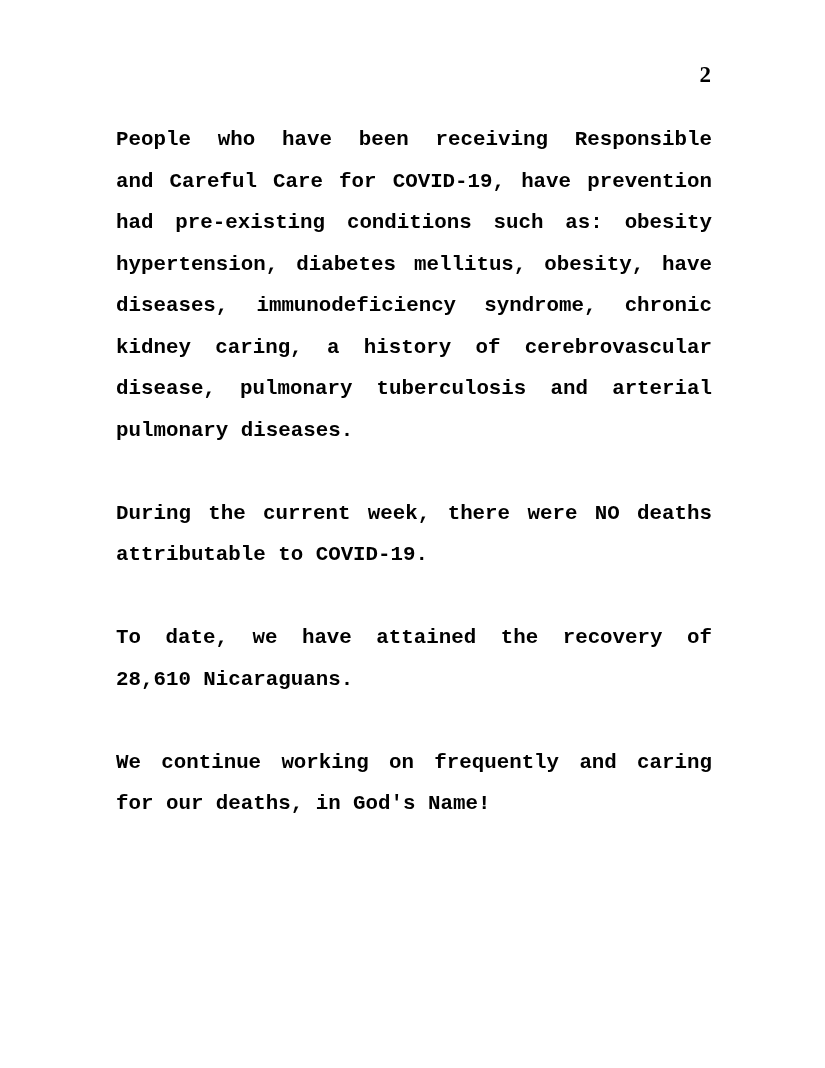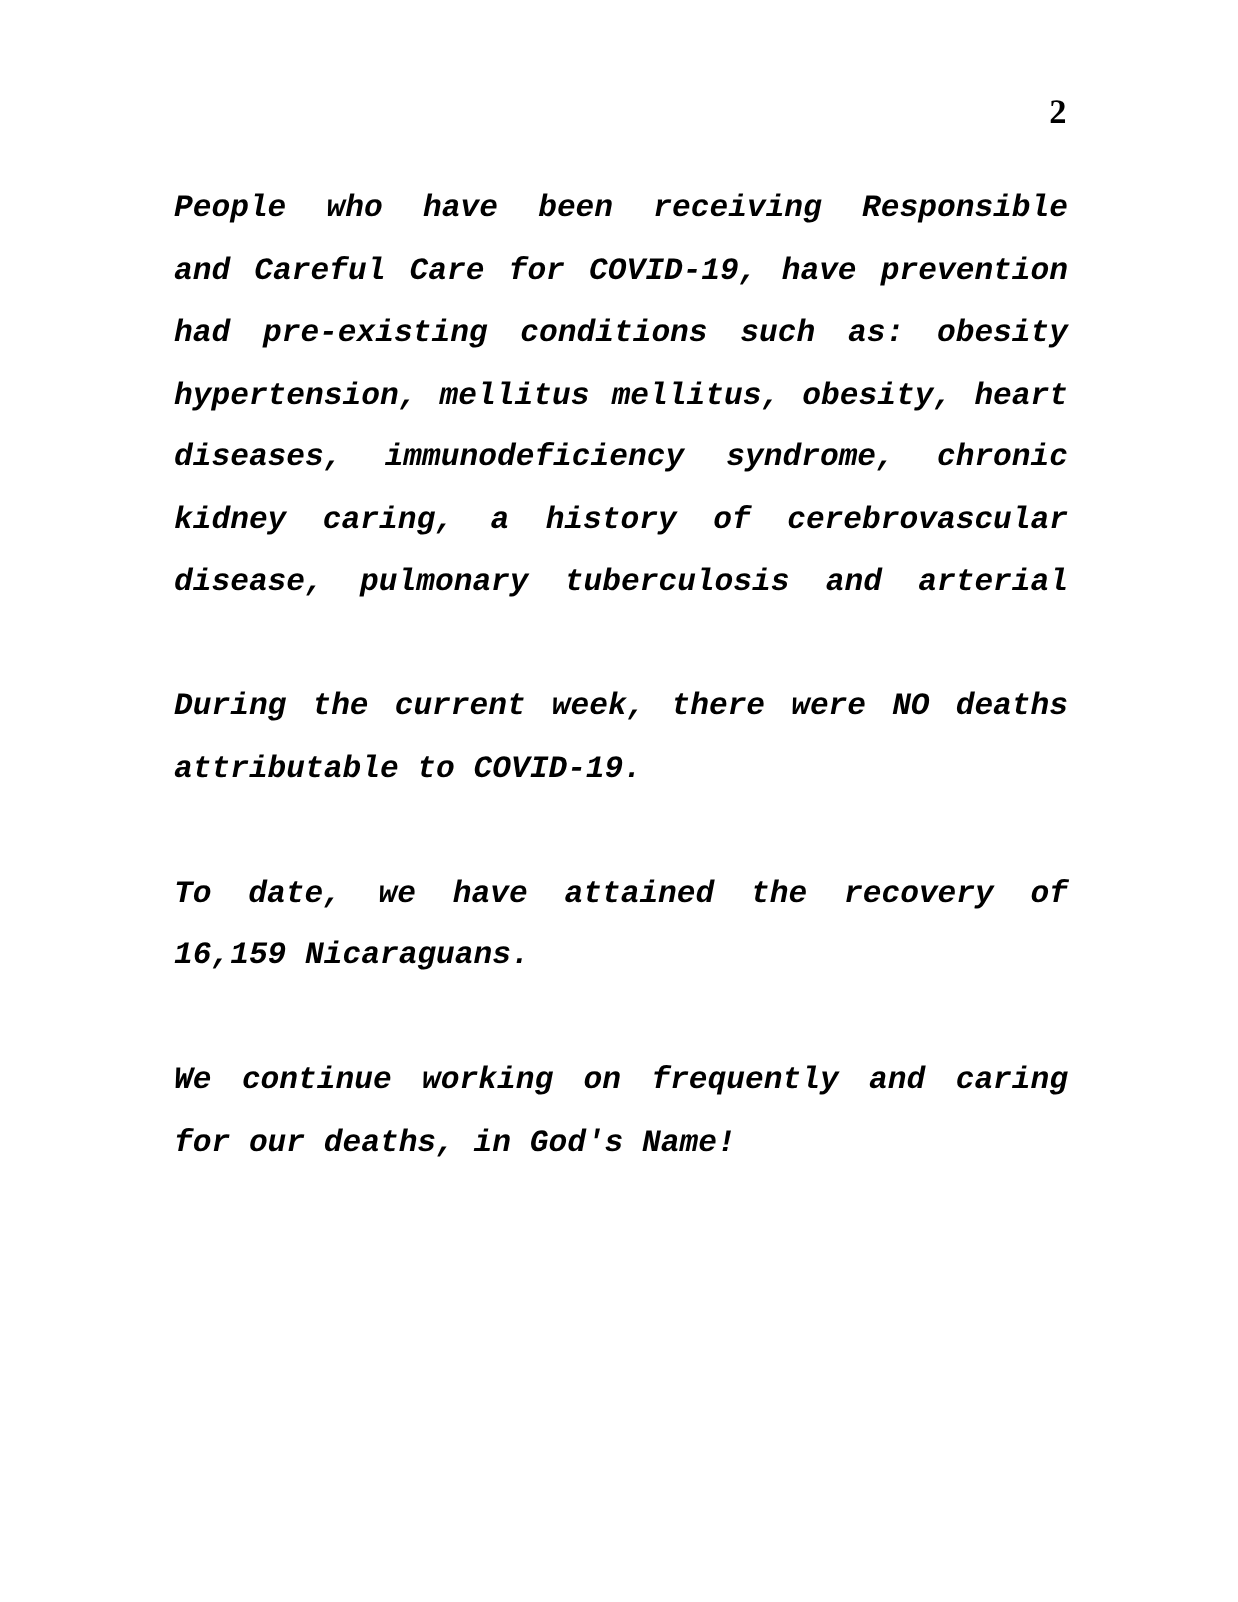--- a/index.html
+++ b/index.html
@@ -36,54 +36,54 @@
     color: #000000;
   }
   .para {
     margin: 0 0 41.5px 0;
   }
   .line {
     display: block;
     white-space: nowrap;
     text-align: justify;
     text-align-last: justify;
-    font-style: italic;
   }
   .line.last {
     text-align: left;
     text-align-last: left;
   }
 </style>
 </head>
 <body>
 
 <div class="page">
 
   <div class="page-number">2</div>
 
   <div class="doc-body">
 
     <p class="para">
       <span class="line">People who have been receiving Responsible</span>
       <span class="line">and Careful Care for COVID-19, have prevention</span>
       <span class="line">had pre-existing conditions such as: obesity</span>
-      <span class="line">hypertension, mellitus mellitus, obesity, heart</span>
+      <span class="line">hypertension, diabetes mellitus, obesity, have</span>
       <span class="line">diseases, immunodeficiency syndrome, chronic</span>
       <span class="line">kidney caring, a history of cerebrovascular</span>
       <span class="line">disease, pulmonary tuberculosis and arterial</span>
+      <span class="line last">pulmonary diseases.</span>
     </p>
 
     <p class="para">
       <span class="line">During the current week, there were NO deaths</span>
       <span class="line last">attributable to COVID-19.</span>
     </p>
 
     <p class="para">
       <span class="line">To date, we have attained the recovery of</span>
-      <span class="line last">16,159 Nicaraguans.</span>
+      <span class="line last">28,610 Nicaraguans.</span>
     </p>
 
     <p class="para">
       <span class="line">We continue working on frequently and caring</span>
       <span class="line last">for our deaths, in God's Name!</span>
     </p>
 
   </div>
 </div>
 

